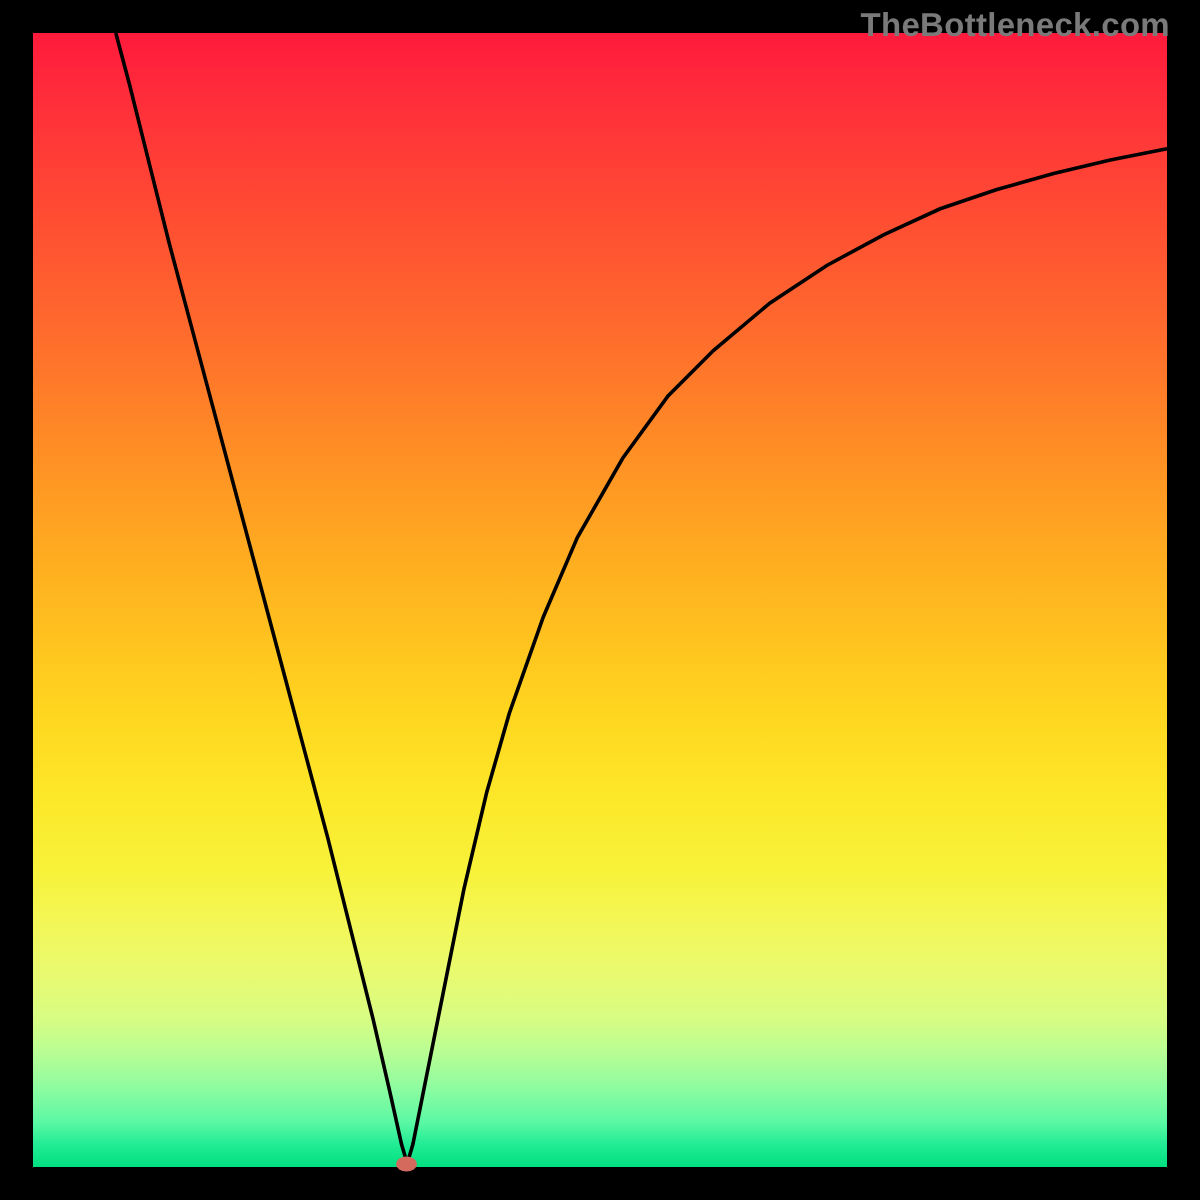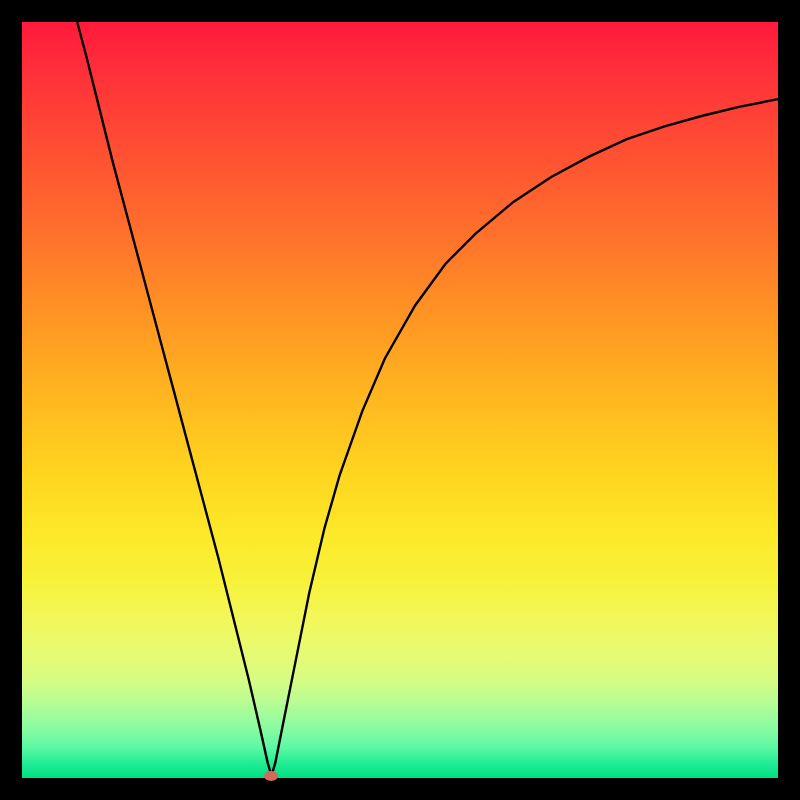--- a/index.html
+++ b/index.html
@@ -70,20 +70,21 @@
     border-radius: 50%;
     background: #d46a5e;
     transform: translate(-50%, -50%);
     z-index: 30;
   }
 </style>
 </head>
 <body>
 
 <div class="frame">
+  <div class="watermark">TheBottleneck.com</div>
 
   <div class="plot-area">
     <svg class="curve" viewBox="0 0 756 756" preserveAspectRatio="none">
       <path id="curve-left" fill="none" stroke="#000" stroke-width="2.4" d="M55.19 0.00 L64.26 34.02 L75.60 79.38 L90.72 139.86 L105.84 196.56 L120.96 253.26 L136.08 309.96 L151.20 366.66 L166.32 423.36 L181.44 480.06 L196.56 536.76 L211.68 597.24 L226.80 657.72 L238.14 706.86 L245.70 740.88 L249.48 753.73"></path>
       <path id="curve-right" fill="none" stroke="#000" stroke-width="2.4" d="M249.48 753.73 L253.26 740.88 L260.82 703.08 L272.16 646.38 L287.28 570.78 L302.40 506.52 L317.52 453.60 L340.20 389.34 L362.88 336.42 L393.12 283.50 L423.36 241.92 L453.60 211.68 L491.40 179.93 L529.20 154.98 L567.00 134.57 L604.80 117.18 L642.60 104.33 L680.40 93.74 L718.20 84.67 L756.00 77.11"></path>
     </svg>
     <div id="min-marker" class="marker" style="left: 249.48px; top: 753.732px;"></div>
   </div>
 </div>
 

